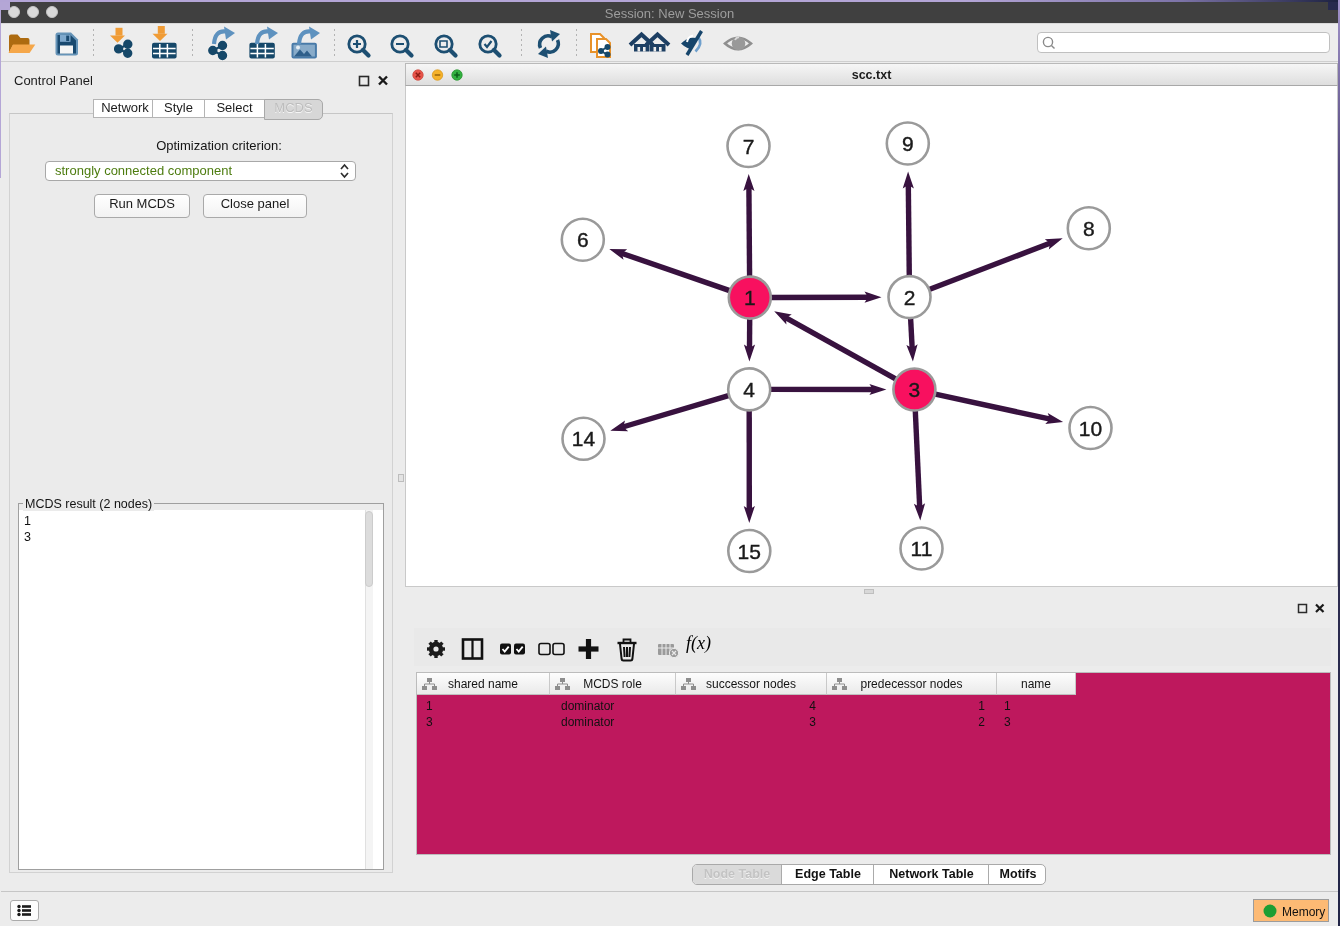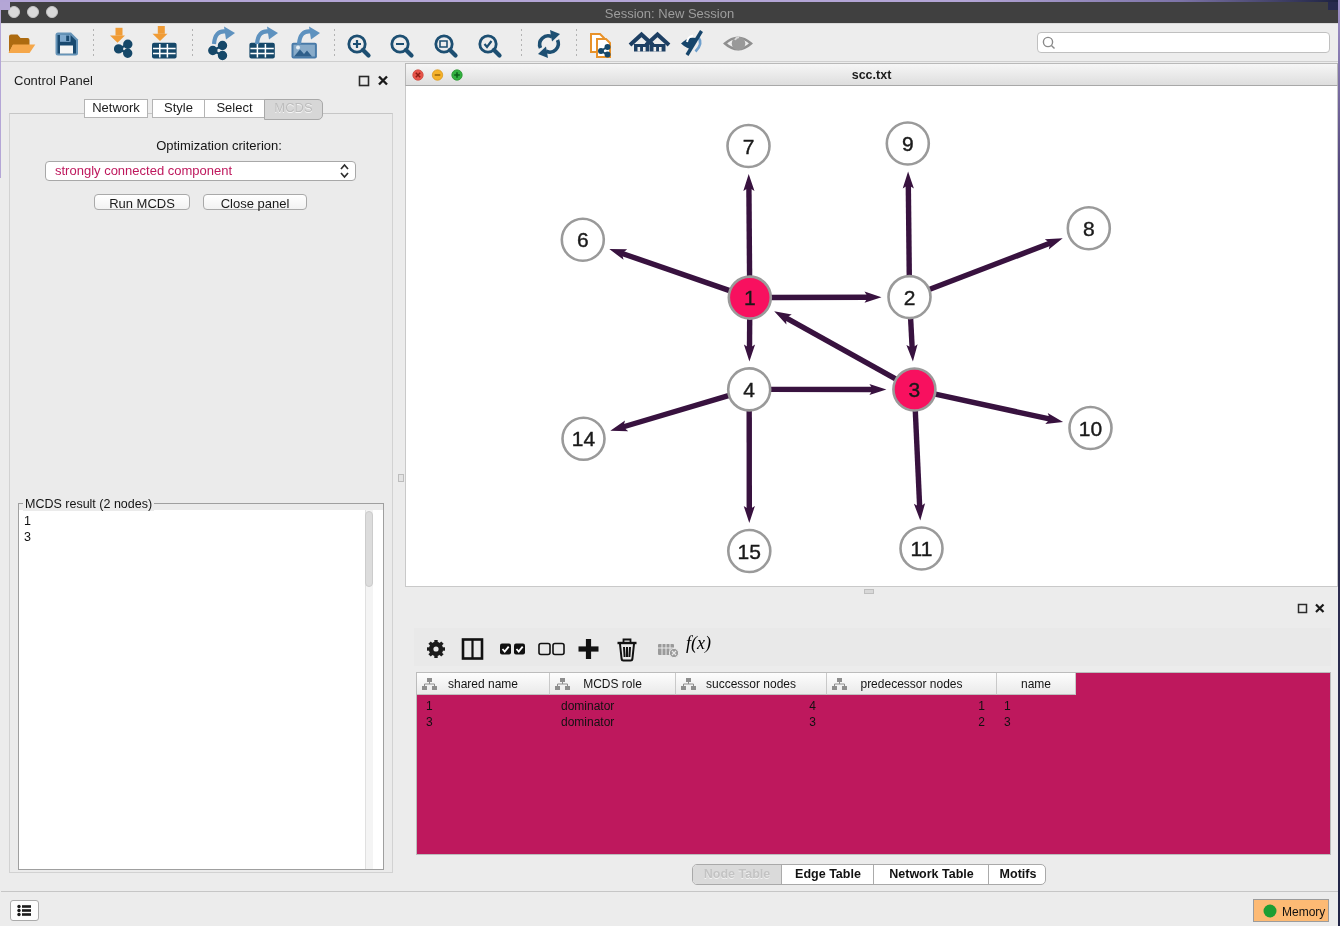--- a/index.html
+++ b/index.html
@@ -27,23 +27,23 @@
   border:1px solid #c0c0c0; border-radius:4px; }
 
 #cpTitle { left:13px; top:71px; font-size:13px; color:#1c1c1c; }
 #cpTabs { left:78px; top:97px; height:19px; z-index:5; }
 .tab { position:absolute; top:0; height:19px; background:#fff; border:1px solid #b4b4b4;
   font-size:13px; color:#1c1c1c; text-align:center; line-height:15px; }
 #cpPanel { left:8px; top:111px; width:384px; height:760px; background:#ebebeb;
   border:1px solid #d2d2d2; border-top:1px solid #c6c6c6; }
 #optLabel { left:0; top:136px; width:400px; text-align:center; font-size:13px; color:#141414;padding-left:36px; }
 #optSel { left:44px; top:159px; width:311px; height:20px; background:#fff;
-  border:1px solid #a8a8a8; border-radius:4px; font-size:13px; color:#be185d;
+  border:1px solid #a8a8a8; border-radius:4px; font-size:13px; color:#4d7c0f;
   line-height:18px; padding-left:9px; }
-.btn { position:absolute; height:16px; background:linear-gradient(#ffffff,#f2f2f2);
+.btn { position:absolute; height:24px; background:linear-gradient(#ffffff,#f2f2f2);
   border:1px solid #a9a9a9; border-radius:4px; font-size:13px; color:#1a1a1a;
   text-align:center; line-height:18px; }
 #mcdsBox { left:17px; top:501px; width:366px; height:367px; border:1px solid #9f9f9f; }
 #mcdsInner { left:18px; top:508px; width:364px; height:359px; background:#fff; }
 #mcdsLegend { left:22px; top:495px; font-size:12.5px; color:#141414; background:#ebebeb; padding:0 2px; }
 
 #gwHead { left:404px; top:61px; width:933px; height:23px;
   background:linear-gradient(#f6f6f6,#dedede); border:1px solid #b9b9b9; border-bottom:1px solid #a8a8a8; }
 #gwTitle { left:404px; top:66px; width:933px; text-align:center; font-size:12.5px; font-weight:bold; color:#1c1c1c; }
 #gwCanvas { left:404px; top:84px; width:933px; height:501px; background:#fff; border-left:1px solid #c9c9c9; border-right:1px solid #c9c9c9; border-bottom:1px solid #c9c9c9; }
@@ -203,21 +203,21 @@
             <circle cx="10" cy="9" r="4.6" stroke="#8a8a8a" stroke-width="1.4" fill="none"></circle>
             <line x1="13.4" y1="12.4" x2="16.5" y2="15.5" stroke="#8a8a8a" stroke-width="1.4"></line>
           </svg></div>
   </div>
   <div id="cpTitle" class="abs">Control Panel</div>
   <svg class="abs" style="left:357px;top:73px" width="32" height="12">
     <rect x="1.5" y="1.5" width="9" height="9" fill="none" stroke="#2a2a2a" stroke-width="1.6"></rect>
     <path d="M21,1.5 L29,9.5 M29,1.5 L21,9.5" stroke="#1a1a1a" stroke-width="2.4"></path>
   </svg>
   <div id="cpTabs" class="abs">
-    <div class="tab" style="left:5px;width:64px">Network</div>
+    <div class="tab" style="left:14px;width:64px">Network</div>
     <div class="tab" style="left:73px;width:53px">Style</div>
     <div class="tab" style="left:125px;width:61px">Select</div>
     <div class="tab" style="left:185px;width:59px;height:21px;background:#d7d7d7;color:#bdbdbd;text-shadow:0 1px 0 #f5f5f5;border-radius:0 5px 5px 0;border-color:#a9a9a9">MCDS</div>
   </div>
   <div id="cpPanel" class="abs"></div>
   <div id="optLabel" class="abs">Optimization criterion:</div>
   <div id="optSel" class="abs">strongly connected component
     <svg width="11" height="16" style="position:absolute;right:5px;top:1px">
       <path d="M2,6 L5.5,2 L9,6" fill="none" stroke="#2e2e2e" stroke-width="1.7"></path>
       <path d="M2,10 L5.5,14 L9,10" fill="none" stroke="#2e2e2e" stroke-width="1.7"></path>

